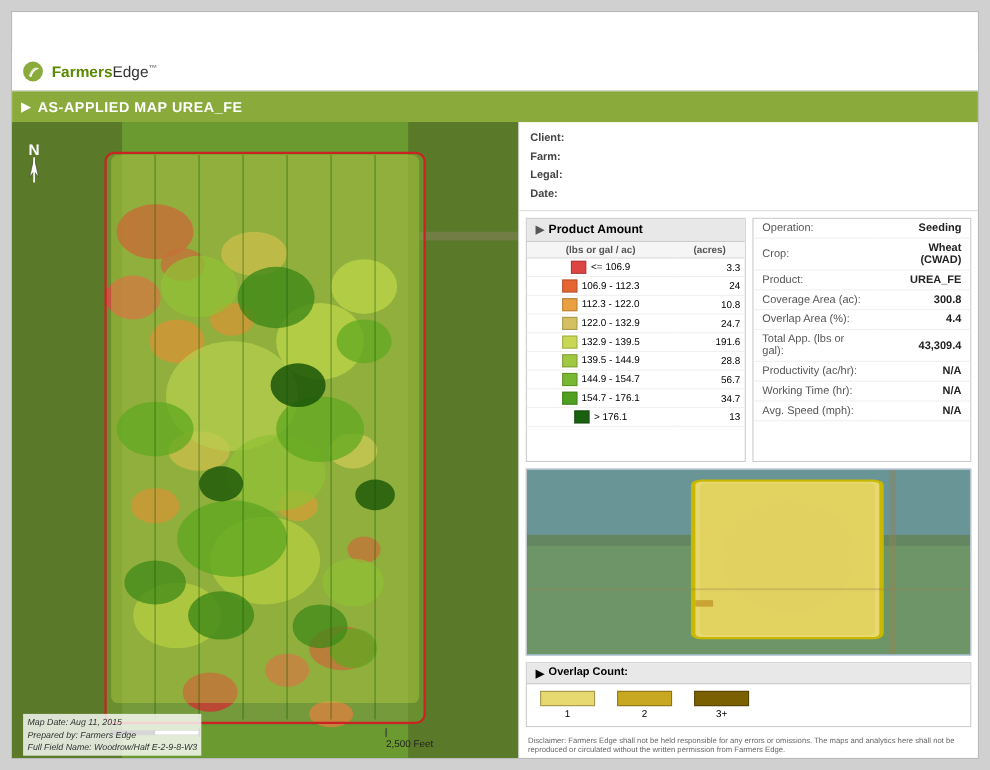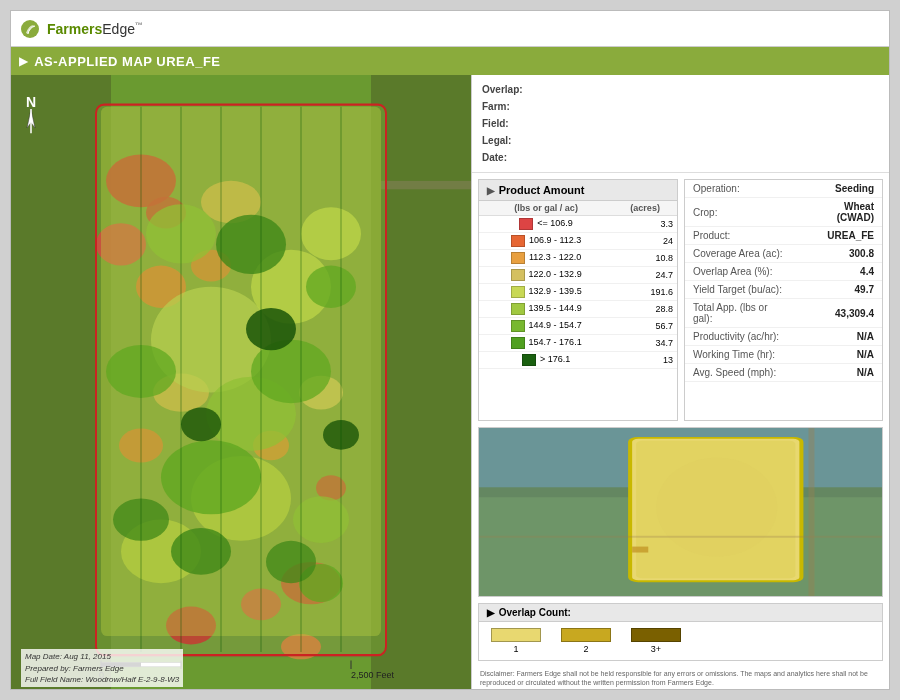--- a/index.html
+++ b/index.html
@@ -21,20 +21,21 @@
       flex-direction: column;
     }
     
     .header {
       display: flex;
       align-items: center;
       padding: 0 8px;
       background: #fff;
       border-bottom: 1px solid #ccc;
       height: 36px;
+      margin-top: 36px;
     }
     .logo-area {
       display: flex;
       align-items: center;
       gap: 6px;
     }
     .logo-leaf {
       width: 22px;
       height: 22px;
     }
@@ -356,29 +357,25 @@
         <div>Map Date: Aug 11, 2015</div>
         <div>Prepared by: Farmers Edge</div>
         <div>Full Field Name: Woodrow/Half E-2-9-8-W3</div>
       </div>
     </div>
 
     <div class="right-panel">
 
       <div class="client-info">
         <div class="client-row">
-          <span class="client-label">Overlap:</span>
+          <span class="client-label">Client:</span>
           <span></span>
         </div>
         <div class="client-row">
           <span class="client-label">Farm:</span>
-          <span></span>
-        </div>
-        <div class="client-row">
-          <span class="client-label">Field:</span>
           <span></span>
         </div>
         <div class="client-row">
           <span class="client-label">Legal:</span>
           <span></span>
         </div>
         <div class="client-row">
           <span class="client-label">Date:</span>
           <span></span>
         </div>
@@ -472,24 +469,20 @@
     <td>Product:</td>
     <td>UREA_FE</td>
   </tr>
                 <tr>
     <td>Coverage Area (ac):</td>
     <td>300.8</td>
   </tr>
                 <tr>
     <td>Overlap Area (%):</td>
     <td>4.4</td>
-  </tr>
-                <tr>
-    <td>Yield Target (bu/ac):</td>
-    <td>49.7</td>
   </tr>
                 <tr>
     <td>Total App. (lbs or gal):</td>
     <td>43,309.4</td>
   </tr>
                 <tr>
     <td>Productivity (ac/hr):</td>
     <td>N/A</td>
   </tr>
                 <tr>

